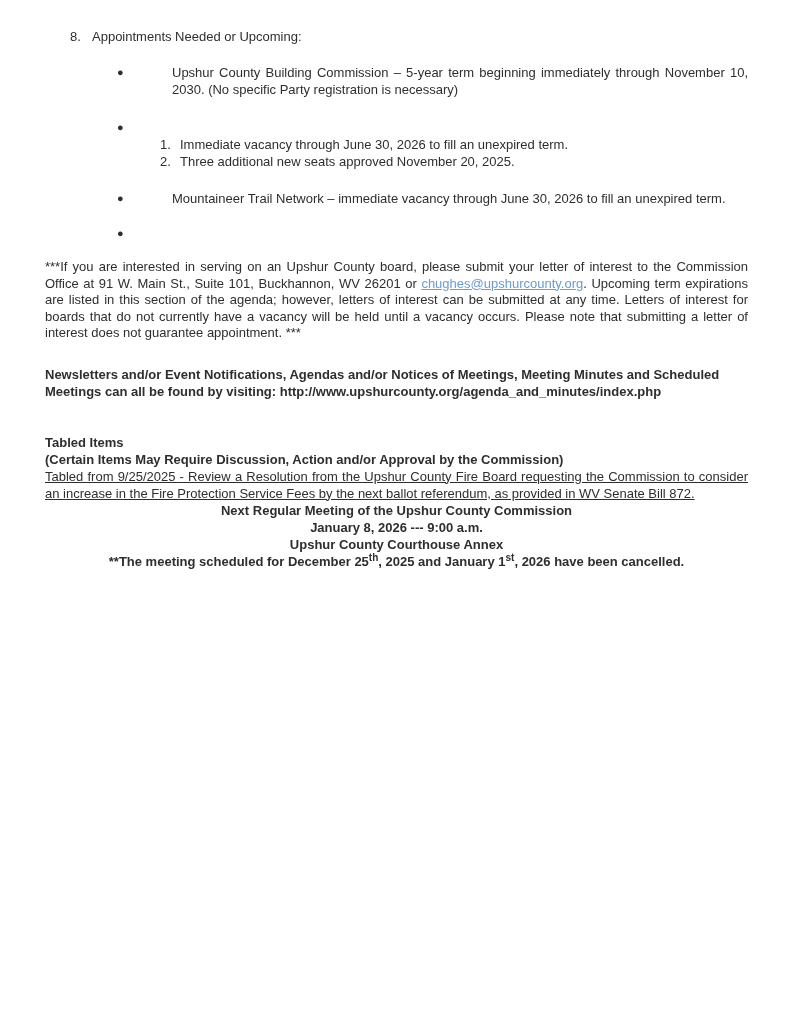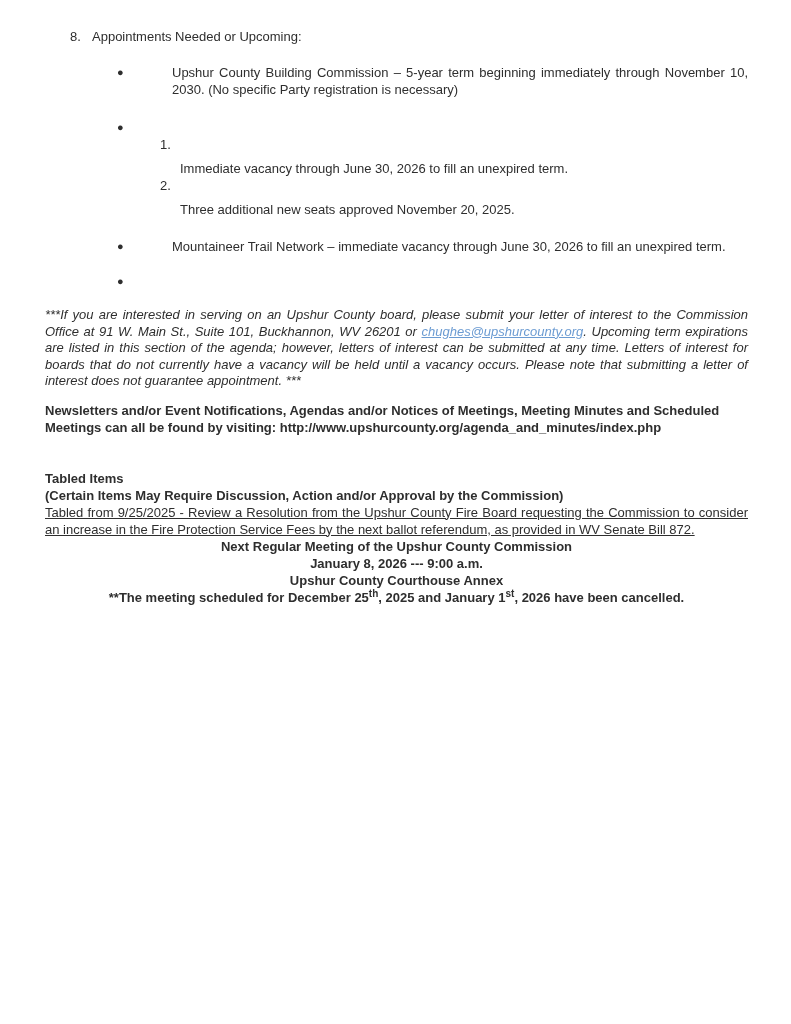--- a/index.html
+++ b/index.html
@@ -25,34 +25,33 @@
     padding-left: 72px;
     margin-top: 19px;
   }
   .bullet-marker { width: 23px; flex: 0 0 23px; font-size: 11px; }
   .bullet-text { flex: 1; text-align: justify; margin-left: 32px; }
   .sub-row {
     display: flex;
     padding-left: 115px;
   }
   .sub-num { width: 20px; flex: 0 0 20px; }
-  .sub-text { flex: 1; margin-top: 24px; }
+  .sub-text { flex: 1; }
   .note-para {
     margin-top: 17px;
-    font-style: italic;
     text-align: justify;
     line-height: 16.5px;
   }
   .email-link {
     color: #6b9bd2;
     text-decoration: underline;
     cursor: pointer;
   }
   .newsletters-para {
-    margin-top: 12px;
+    margin-top: 24px;
     font-weight: 700;
   }
   .tabled-heading {
     margin-top: 34px;
     font-weight: 700;
   }
   .tabled-subheading {
     font-weight: 700;
   }
   .tabled-item {

